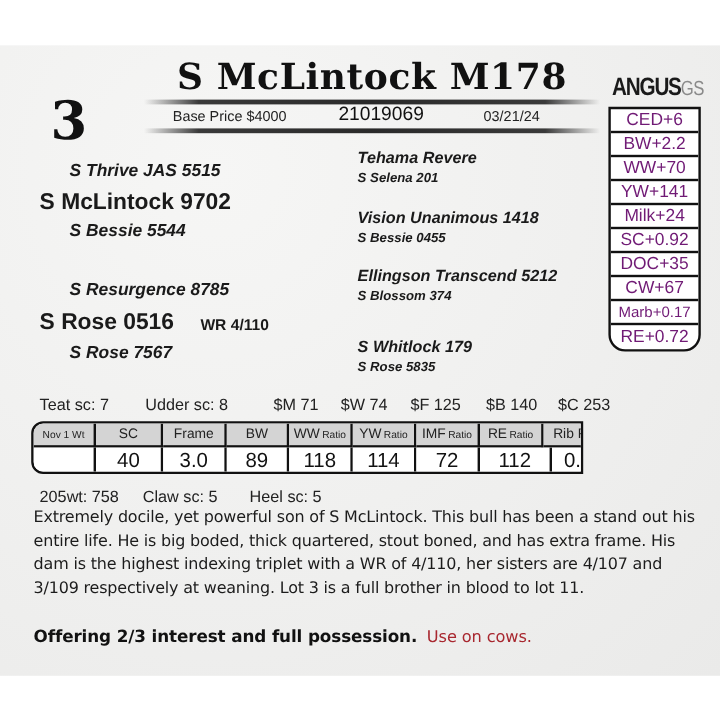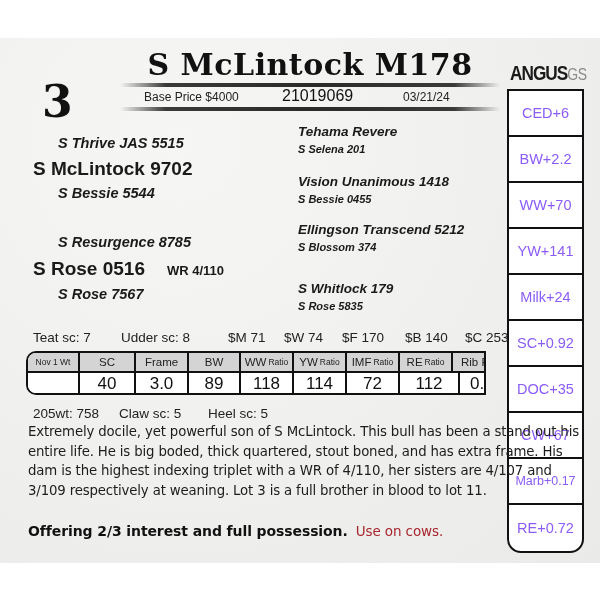--- a/index.html
+++ b/index.html
@@ -49,23 +49,23 @@
     }
     .angus-logo .gs { font-weight: normal; color: #8a8a8a; font-size: 17px; letter-spacing: -0.5px; }
 
     
     .epd-col {
       position: absolute; left: 507px; top: 51px; width: 77px;
       border: 2px solid #111; border-bottom-left-radius: 14px; border-bottom-right-radius: 14px;
       background: #fff; overflow: hidden;
     }
     .epd-cell {
-      height: 46px; border-bottom: 2px solid #111;
+      height: 20px; border-bottom: 2px solid #111;
       display: flex; align-items: center; justify-content: center;
-      font-family: "Liberation Sans", sans-serif; font-size: 14.5px; color: #8b5cf6;
+      font-family: "Liberation Sans", sans-serif; font-size: 14.5px; color: #701a75;
     }
     .epd-cell:last-child { border-bottom: none; }
     .epd-cell.small { font-size: 12.5px; }
 
     
     .ped {
       position: absolute; font-family: "Liberation Sans", sans-serif; color: #1a1a1a; white-space: nowrap;
     }
     .ped.gp { font-style: italic; font-weight: bold; font-size: 14.5px; }
     .ped.parent { font-weight: bold; font-size: 19px; }
@@ -167,21 +167,21 @@
   <div class="ped ggp" style="left:298px; top:184px;">Ellingson Transcend 5212</div>
   <div class="ped ggd" style="left:298px; top:203px;">S Blossom 374</div>
   <div class="ped ggp" style="left:298px; top:243px;">S Whitlock 179</div>
   <div class="ped ggd" style="left:298px; top:262px;">S Rose 5835</div>
 
   <div class="scores">
     <span style="left:0px;">Teat sc: 7</span>
     <span style="left:88px;">Udder sc: 8</span>
     <span style="left:195px;">$M 71</span>
     <span style="left:251px;">$W 74</span>
-    <span style="left:309px;">$F 170</span>
+    <span style="left:309px;">$F 125</span>
     <span style="left:372px;">$B 140</span>
     <span style="left:432px;">$C 253</span>
   </div>
 
   <div class="perf-table">
     <div class="perf-row head">
       <div class="perf-cell tiny" style="width:52px;">
           <span>Nov 1 Wt</span>
         </div>
       <div class="perf-cell" style="width:56px;">

